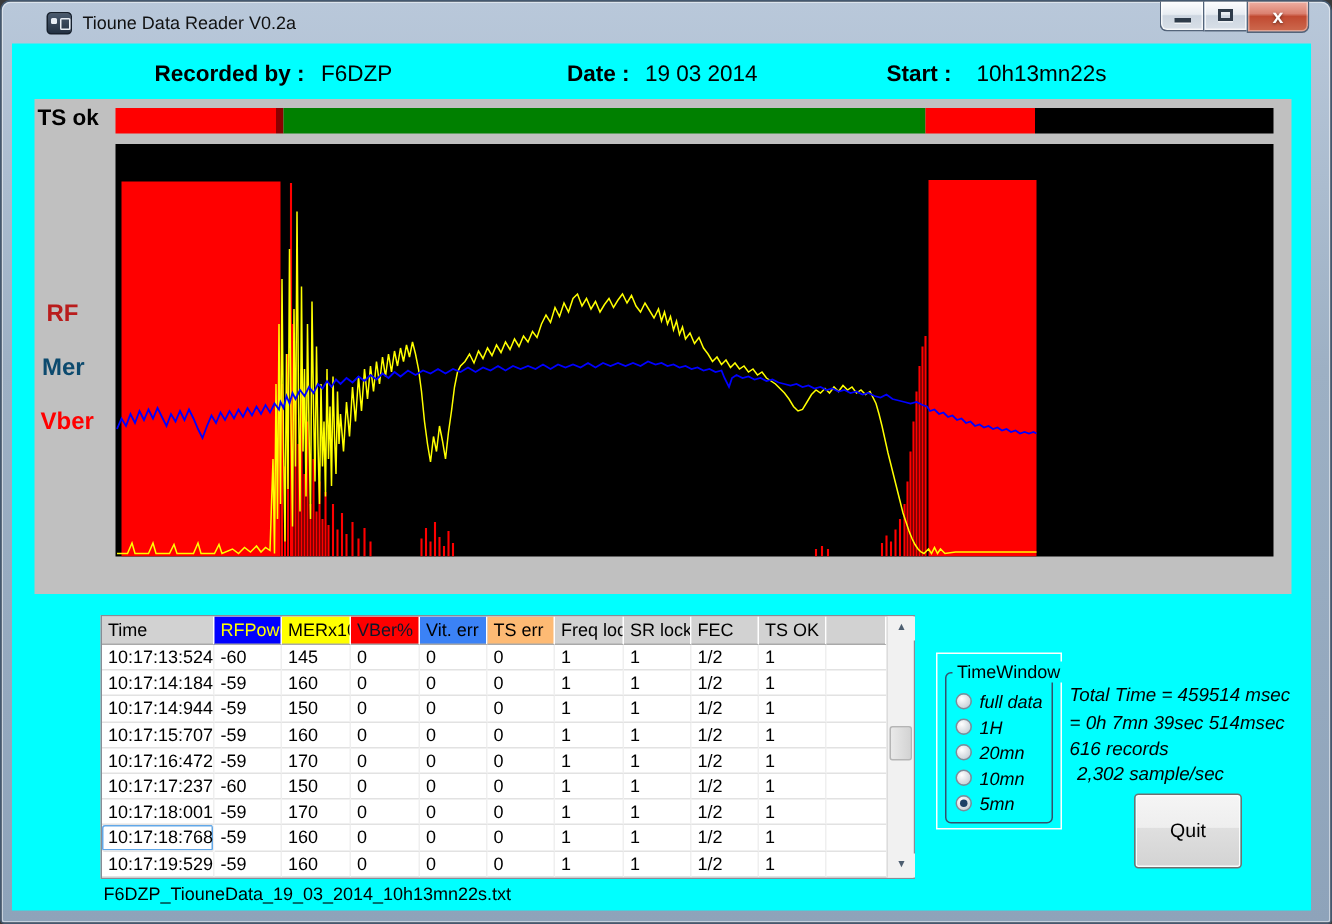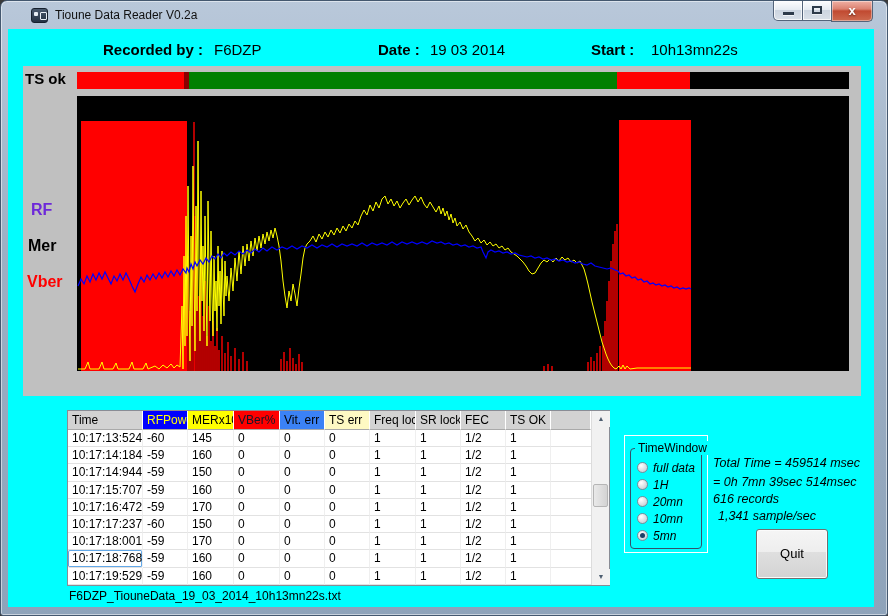--- a/index.html
+++ b/index.html
@@ -35,22 +35,22 @@
   #client { position:absolute; left:7px; top:28px; width:866px; height:578px; background:#00ffff; }
   .hdr-label { position:absolute; top:40px; font-size:15px; font-weight:bold; color:#000; }
   .hdr-value { position:absolute; top:40px; font-size:15px; color:#000; }
   
   #graph-panel { position:absolute; left:22px; top:65px; width:838px; height:330px; background:#c0c0c0; }
   #ts-ok-label { position:absolute; left:2px; top:4px; font-size:15px; font-weight:bold; color:#000; }
   #ts-status-bar { position:absolute; left:54px; top:6px; width:772px; height:17px; display:flex; }
   #ts-status-bar > div { height:100%; }
   #signal-chart { position:absolute; left:54px; top:30px; width:772px; height:275px; background:#000; display:block; }
   .legend { position:absolute; font-size:16px; font-weight:bold; }
-  #rf-legend   { left:8px;  top:135px; color:#6d28d9; }
-  #mer-legend  { left:5px;  top:171px; color:#000000; }
+  #rf-legend   { left:8px;  top:135px; color:#b91c1c; }
+  #mer-legend  { left:5px;  top:171px; color:#0c4a6e; }
   #vber-legend { left:4px;  top:207px; color:#ff0000; }
   
   #table-wrap { position:absolute; left:66px; top:409px; width:543px; height:176px; border:1px solid #898c95; background:#fff; }
   #data-table { position:absolute; left:0; top:0; width:523px; height:174px; overflow:hidden; }
   .trow { display:flex; height:17.2px; }
   .trow.head { height:19px; }
   .tcell { font-size:12px; color:#000; padding-left:4px; line-height:17.2px;
     border-right:1px solid #efefef; border-bottom:1px solid #e2e2e2; white-space:nowrap; overflow:hidden; flex:0 0 auto; }
   .trow.head .tcell { line-height:19px; background:#d2d2d2; border-right:1px solid #fff; border-bottom:1px solid #a9a9a9; }
   .tcell.filler { flex:1 1 auto; border-right:none; }
@@ -184,21 +184,21 @@
   </div>
 
   <div id="table-wrap">
     <div id="data-table">
         <div class="trow head">
           <div class="tcell" style="flex-basis: 75px; background: rgb(210, 210, 210); color: rgb(0, 0, 0);">Time</div>
           <div class="tcell" style="flex-basis: 45px; background: rgb(0, 0, 255); color: rgb(255, 255, 0);">RFPower</div>
           <div class="tcell" style="flex-basis: 46px; background: rgb(255, 255, 0); color: rgb(0, 0, 0);">MERx10</div>
           <div class="tcell" style="flex-basis: 46px; background: rgb(255, 0, 0); color: #0f172a;">VBer%</div>
           <div class="tcell" style="flex-basis: 45px; background: #3b82f6; color: rgb(0, 0, 0);">Vit. err</div>
-          <div class="tcell" style="flex-basis: 45px; background: #fef9c3; color: rgb(0, 0, 0);">TS err</div>
+          <div class="tcell" style="flex-basis: 45px; background: #fdba74; color: rgb(0, 0, 0);">TS err</div>
           <div class="tcell" style="flex-basis: 46px; background: rgb(210, 210, 210); color: rgb(0, 0, 0);">Freq lock</div>
           <div class="tcell" style="flex-basis: 45px; background: rgb(210, 210, 210); color: rgb(0, 0, 0);">SR lock</div>
           <div class="tcell" style="flex-basis: 45px; background: rgb(210, 210, 210); color: rgb(0, 0, 0);">FEC</div>
           <div class="tcell" style="flex-basis: 45px; background: rgb(210, 210, 210); color: rgb(0, 0, 0);">TS OK</div>
           <div class="tcell filler"></div>
         </div>
         <div class="trow">
           <div class="tcell" style="flex-basis: 75px;">10:17:13:524</div>
           <div class="tcell" style="flex-basis: 45px;">-60</div>
           <div class="tcell" style="flex-basis: 46px;">145</div>
@@ -320,21 +320,21 @@
       <div class="sb-btn" id="sb-up">▲</div>
       <div id="sb-thumb"></div>
       <div class="sb-btn" id="sb-down">▼</div>
     </div>
   </div>
 
 
   <div class="stat" id="stat-1">Total Time =  459514 msec</div>
   <div class="stat" id="stat-2">= 0h 7mn 39sec 514msec</div>
   <div class="stat" id="stat-3">616 records</div>
-  <div class="stat" id="stat-4">1,341 sample/sec</div>
+  <div class="stat" id="stat-4">2,302 sample/sec</div>
 
   <div id="tw-outer"></div>
   <div id="tw-group"></div>
   <div id="tw-title">TimeWindow</div>
   <div id="tw-list">
       <label class="radio-row">
         <span class="rb"></span>
         <span class="rb-label">full data</span>
       </label>
       <label class="radio-row">

